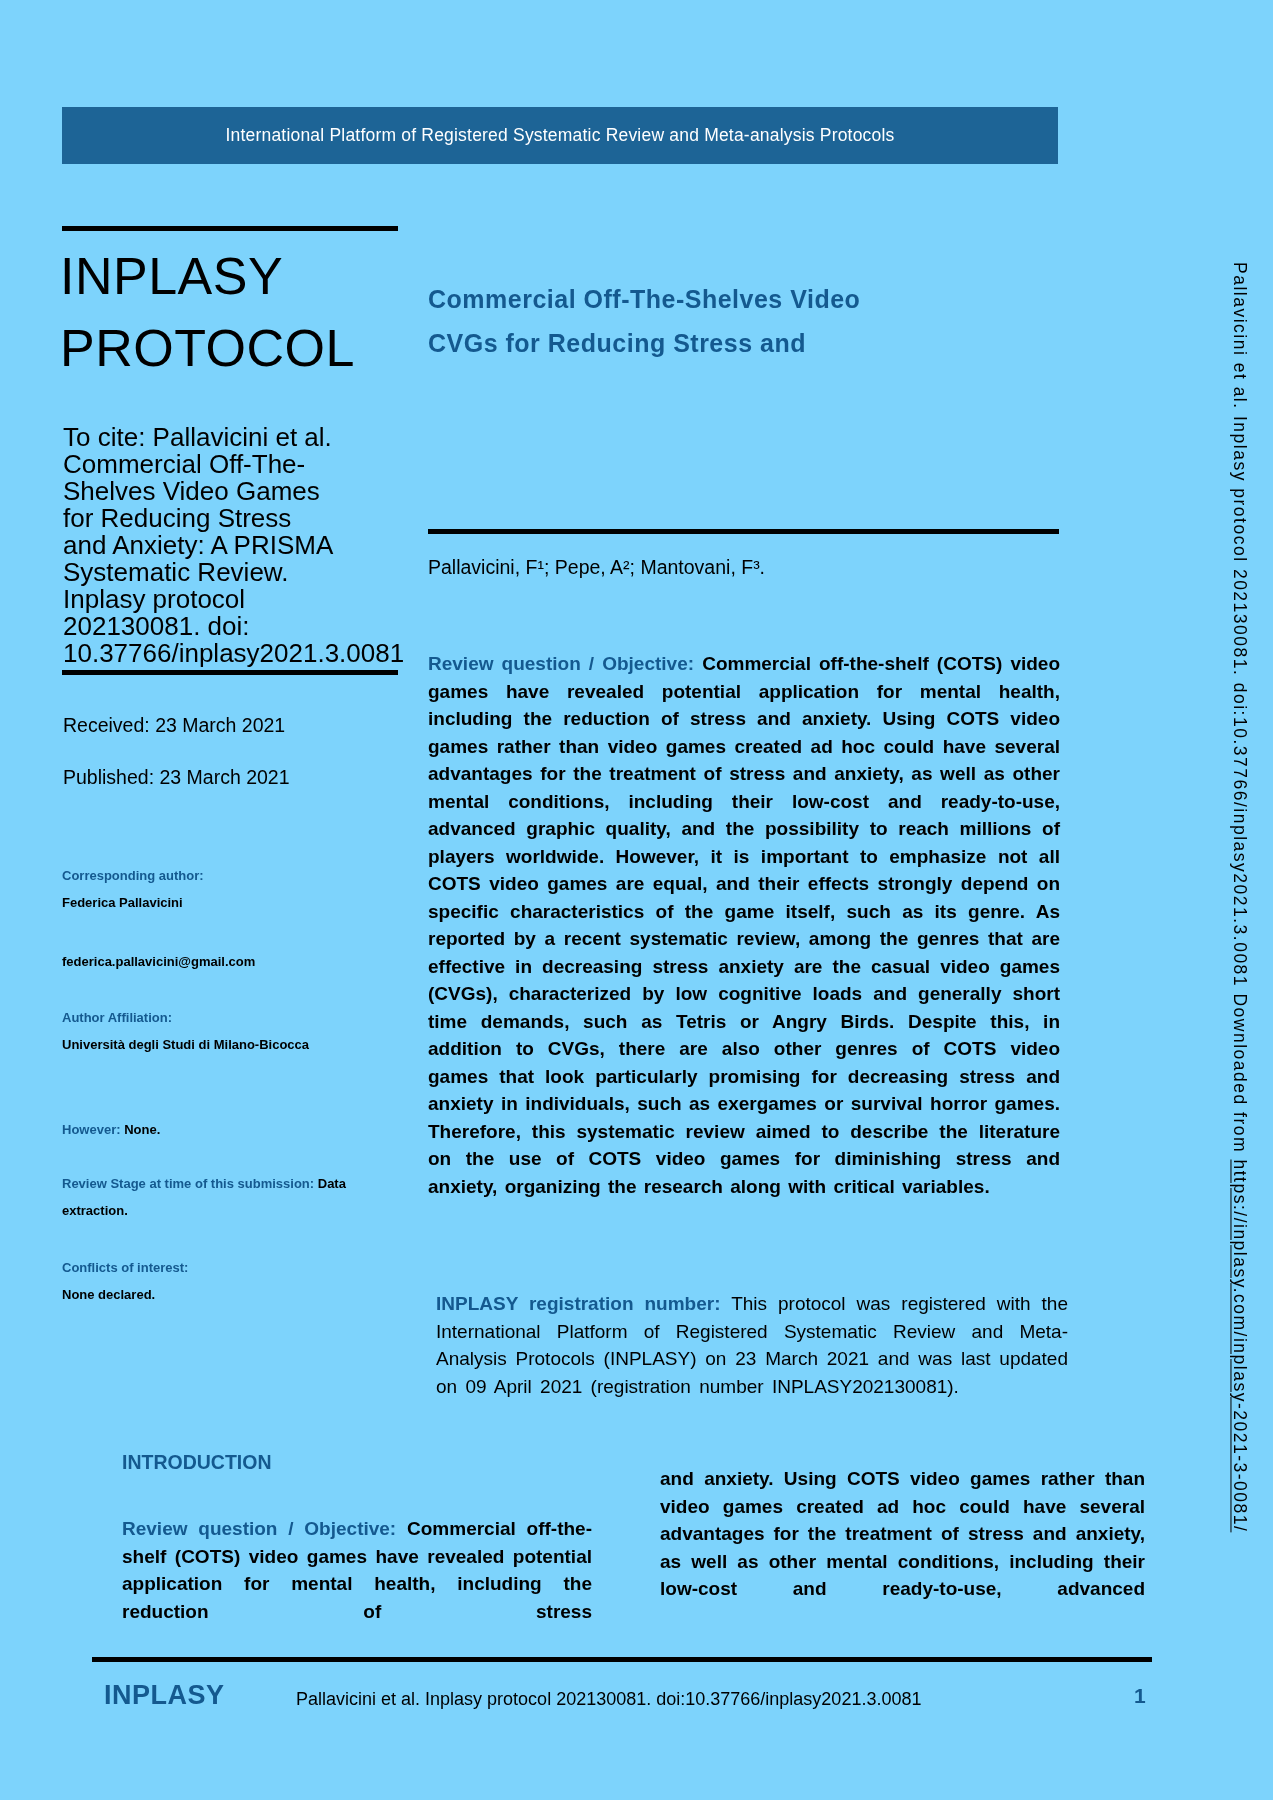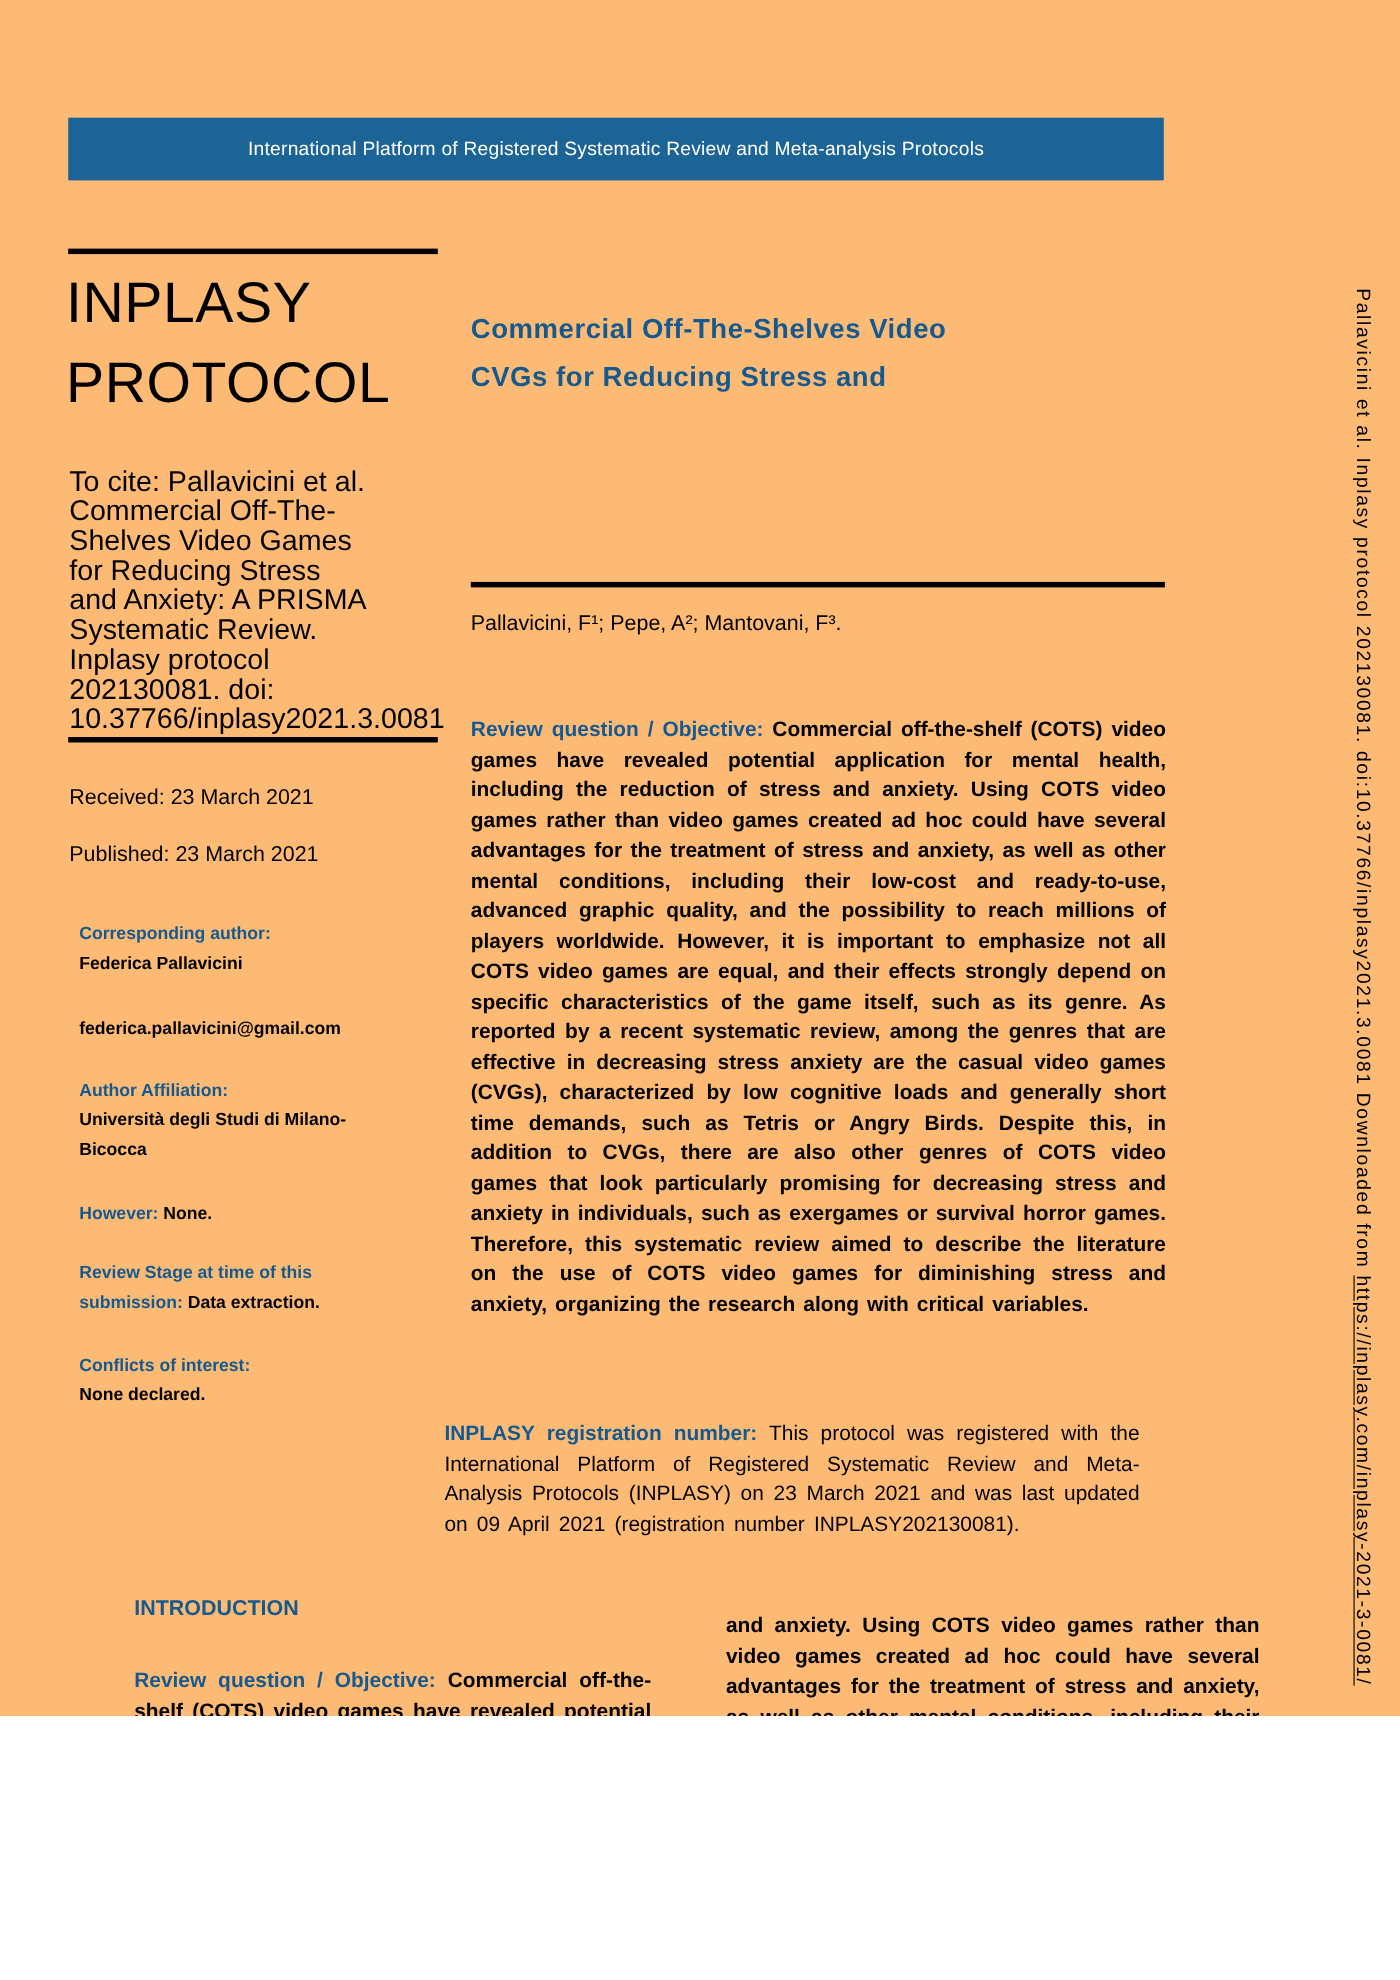--- a/index.html
+++ b/index.html
@@ -5,22 +5,22 @@
   html, body {
     margin: 0;
     padding: 0;
     background: #ffffff;
     font-family: "Liberation Sans", sans-serif;
     color: var(--text, #000);
   }
   #page {
     position: relative;
     width: 1273px;
-    height: 1560px;
-    background: #fdba74;
+    height: 1800px;
+    background: #7dd3fc;
     overflow: hidden;
   }
   .abs { position: absolute; }
 
   .banner {
     left: 62px; top: 107px; width: 996px; height: 57px;
     background: var(--banner-bg, #1d6496);
     color: #ffffff;
     display: flex; align-items: center; justify-content: center;
     font-size: 17.5px;
@@ -41,21 +41,21 @@
 
   .cite {
     left: 63px; top: 424px; width: 272px;
     font-size: 26px; line-height: 27px;
   }
 
   .date-line { left: 63px; font-size: 19.5px; }
   .received  { top: 714px; }
   .published { top: 766px; }
 
-  .meta { left: 72px; width: 290px; font-size: 16px; line-height: 27px; font-weight: bold; }
+  .meta { left: 62px; width: 290px; font-size: 13px; line-height: 27px; font-weight: bold; margin-top: 26px; }
   .meta .label { color: var(--accent, #14598f); font-weight: bold; }
   .meta-corresponding { top: 836px; }
   .meta-email        { top: 922px; }
   .meta-affiliation  { top: 978px; }
   .meta-support      { top: 1090px; }
   .meta-stage        { top: 1144px; }
   .meta-conflicts    { top: 1228px; }
 
   .title {
     left: 428px; top: 277px; width: 640px;
@@ -69,21 +69,21 @@
   .para {
     font-size: 19px; line-height: 27.5px;
     text-align: justify; word-spacing: 2px;
   }
   .para .label { color: var(--accent, #14598f); font-weight: bold; }
   .objective {
     left: 428px; top: 631px; width: 632px;
     font-weight: bold;
   }
   .registration {
-    left: 404px; top: 1271px; width: 632px;
+    left: 436px; top: 1271px; width: 632px;
     font-weight: normal; word-spacing: 3px;
   }
 
   .intro-heading {
     left: 122px; top: 1451px;
     font-size: 19.5px; font-weight: bold;
     color: var(--accent, #14598f);
   }
   .intro-col {
     font-size: 19px; line-height: 27.5px; font-weight: bold;

